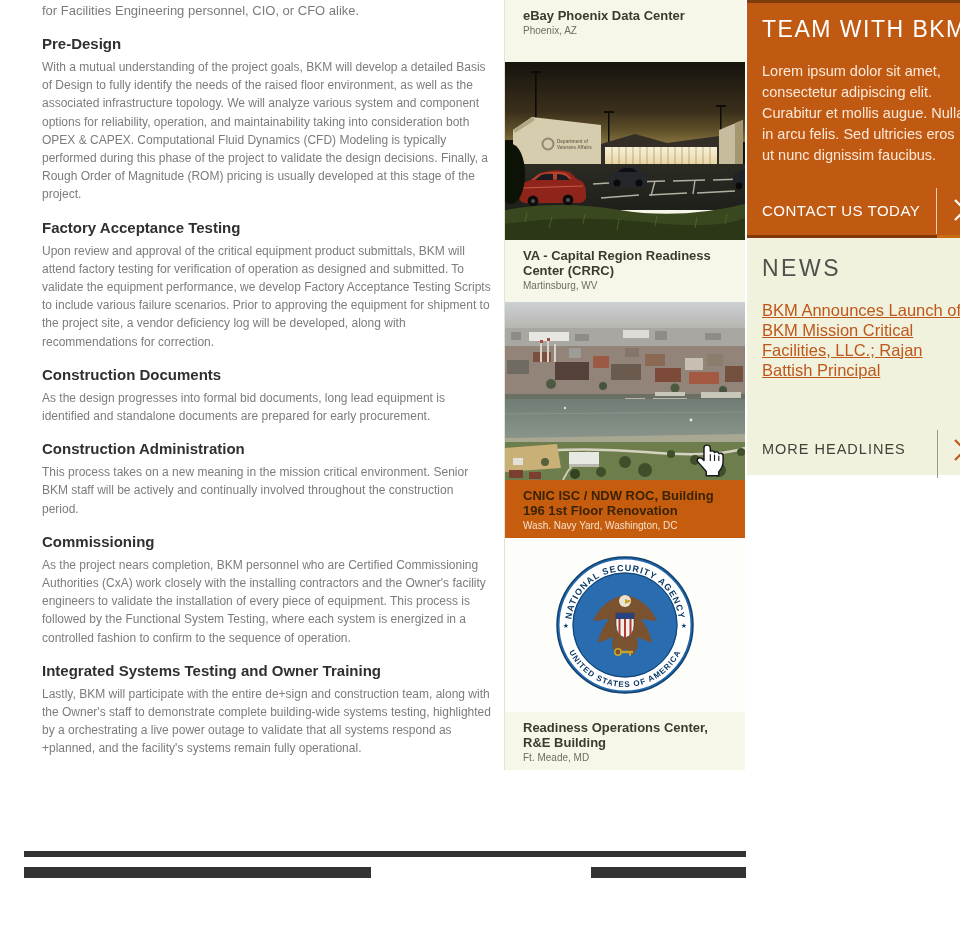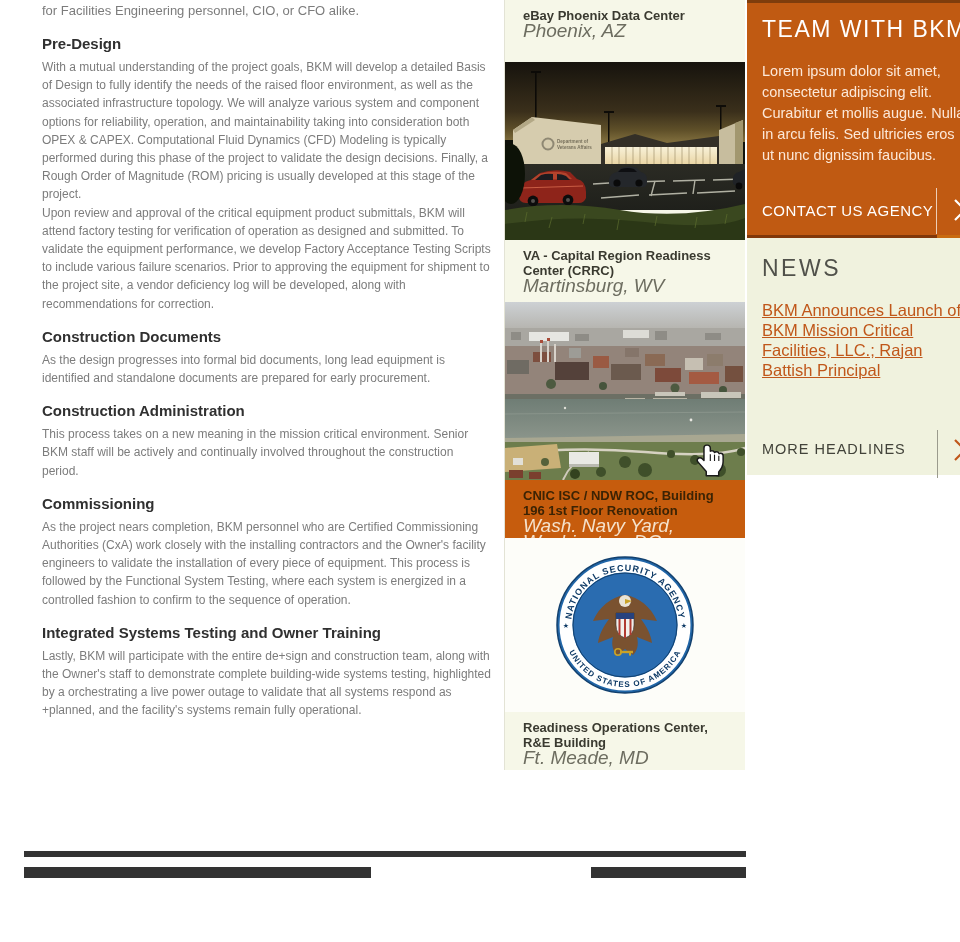--- a/index.html
+++ b/index.html
@@ -11,21 +11,21 @@
   .left-col { position:absolute; left:18px; top:2px; width:450px; }
   .intro-tail { font-size:13px; line-height:18px; color:#7c7c7c; }
   .section-h { font-size:15px; font-weight:bold; color:#303030; margin:15px 0 6px; }
   .section-b { font-size:12px; line-height:18.2px; color:#7c7c7c; }
 
   
   .mid-col { position:absolute; left:480px; top:0; width:241px; height:770px;
              background:#f6f7e8; border-left:1px solid #e3e3d5; }
   .proj-cap { position:absolute; left:0; width:240px; padding:8px 14px 0 18px; }
   .proj-title { font-size:13px; font-weight:bold; line-height:15px; color:#3a3a30; }
-  .proj-loc { font-size:19px; line-height:16px; color:#6d6d60;font-style:italic; }
+  .proj-loc { font-size:10px; line-height:16px; color:#6d6d60; }
   .cap-1 { top:0; height:50px; }
   .cap-2 { top:240px; height:62px; }
   .cap-3 { top:480px; height:74px; background:#c65c0d; }
   .cap-3 .proj-title { color:#3b2304; }
   .cap-3 .proj-loc { color:#f5e2cc; }
   .cap-4 { top:712px; height:58px; }
   .photo { position:absolute; left:0; width:240px; height:178px; overflow:hidden; cursor:pointer; }
   .photo-1 { top:62px; }
   .photo-2 { top:302px; }
   .photo-3 { top:538px; height:174px; background:#fdfdf9; display:flex; align-items:center; justify-content:center; }
@@ -67,20 +67,21 @@
 <body>
 
 <div class="page">
 
   <div class="left-col">
     <p class="intro-tail">for Facilities Engineering personnel, CIO, or CFO alike.</p>
 
     <h3 class="section-h">Pre-Design</h3>
     <p class="section-b">With a mutual understanding of the project goals, BKM will develop a detailed Basis of Design to fully identify the needs of the raised floor environment, as well as the associated infrastructure topology. We will analyze various system and component options for reliability, operation, and maintainability taking into consideration both OPEX &amp; CAPEX. Computational Fluid Dynamics (CFD) Modeling is typically performed during this phase of the project to validate the design decisions. Finally, a Rough Order of Magnitude (ROM) pricing is usually developed at this stage of the project.</p>
 
+    <h3 class="section-h">Factory Acceptance Testing</h3>
     <p class="section-b">Upon review and approval of the critical equipment product submittals, BKM will attend factory testing for verification of operation as designed and submitted. To validate the equipment performance, we develop Factory Acceptance Testing Scripts to include various failure scenarios. Prior to approving the equipment for shipment to the project site, a vendor deficiency log will be developed, along with recommendations for correction.</p>
 
     <h3 class="section-h">Construction Documents</h3>
     <p class="section-b">As the design progresses into formal bid documents, long lead equipment is identified and standalone documents are prepared for early procurement.</p>
 
     <h3 class="section-h">Construction Administration</h3>
     <p class="section-b">This process takes on a new meaning in the mission critical environment. Senior BKM staff will be actively and continually involved throughout the construction period.</p>
 
     <h3 class="section-h">Commissioning</h3>
     <p class="section-b">As the project nears completion, BKM personnel who are Certified Commissioning Authorities (CxA) work closely with the installing contractors and the Owner's facility engineers to validate the installation of every piece of equipment. This process is followed by the Functional System Testing, where each system is energized in a controlled fashion to confirm to the sequence of operation.</p>
@@ -350,21 +351,21 @@
     <div class="proj-cap cap-4">
       <div class="proj-title">Readiness Operations Center, R&amp;E Building</div>
       <div class="proj-loc">Ft. Meade, MD</div>
     </div>
   </div>
 
   <div class="team-panel">
     <div class="team-topedge"></div>
     <h2 class="team-title">TEAM WITH BKM</h2>
     <p class="team-body">Lorem ipsum dolor sit amet, consectetur adipiscing elit. Curabitur et mollis augue. Nulla in arcu felis. Sed ultricies eros ut nunc dignissim faucibus.</p>
-    <div class="team-cta">CONTACT US AGENCY</div>
+    <div class="team-cta">CONTACT US TODAY</div>
     <div class="team-divider"></div>
     <svg class="team-chevron" width="16" height="26" viewBox="0 0 16 26">
       <polyline points="3,3 13,13 3,23" fill="none" stroke="#ffffff" stroke-width="2.2"></polyline>
     </svg>
     <div class="team-botedge-l"></div>
     <div class="team-botedge-r"></div>
   </div>
 
   <div class="news-panel">
     <h2 class="news-title">NEWS</h2>

